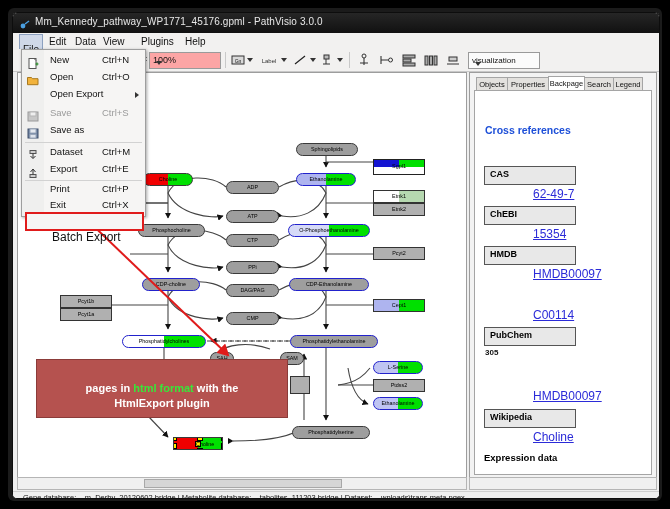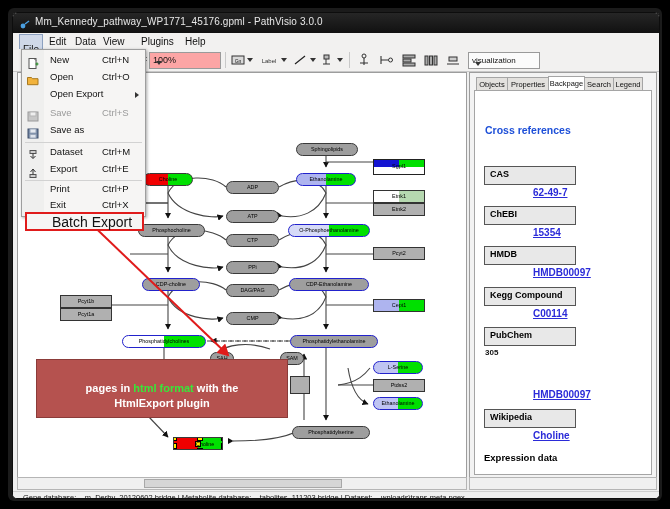--- a/index.html
+++ b/index.html
@@ -58,21 +58,21 @@
   .tabstrip{position:absolute;left:4px;top:3px;width:178px;height:14px;}
   .tab{position:absolute;top:1px;height:13px;background:#e3e1de;border:1px solid #a5a5a5;
        font-size:7.5px;color:#111;text-align:center;line-height:13px;}
   .tab.active{background:#fff;border-bottom:1px solid #fff;top:0;height:14px;line-height:14px;font-size:7.5px;}
   .panelbody{position:absolute;left:4px;top:17px;width:176px;height:383px;background:#fff;
      border:1px solid #a5a5a5;overflow:hidden;}
   .xref-title{position:absolute;left:10px;top:33px;font-size:10.5px;font-weight:bold;color:#1d4fd8;}
   .dbbox{position:absolute;left:9px;width:90px;height:17px;background:#e8e8e8;
      border:1px solid #555;}
   .dbbox span{position:absolute;left:5px;top:2px;font-size:9px;font-weight:bold;color:#000;}
-  .dblink{position:absolute;left:10px;font-size:10px;color:#2b2bd8;text-decoration:underline;font-weight:bold;padding-left:48px;}
+  .dblink{position:absolute;left:10px;font-size:12px;color:#2b2bd8;text-decoration:underline;font-weight:normal;padding-left:48px;}
   .dbtext{position:absolute;left:10px;font-size:8px;color:#111;font-weight:bold;}
   .exprdata{position:absolute;left:9px;top:361px;font-size:9.5px;font-weight:bold;color:#000;}
 
   
   .hscroll{position:absolute;left:4px;top:464px;width:448px;height:11px;background:#f0f0f0;border:1px solid #b5b5b5;}
   .hthumb{position:absolute;left:126px;top:1px;width:196px;height:7px;background:#d6d6d6;border:1px solid #a8a8a8;}
   .panel-hscroll{position:absolute;left:456px;top:464px;width:186px;height:11px;background:#f0f0f0;border:1px solid #b5b5b5;}
 
   
   .statusbar{position:absolute;left:0;top:478px;width:646px;height:16px;background:#efefef;border-top:1px solid #cfcfcf;}
@@ -84,21 +84,21 @@
   .fmenu .gutter{position:absolute;left:0;top:0;width:22px;height:166px;background:#efefee;}
   .mrow{position:absolute;left:0;width:123px;height:15px;}
   .mrow .lbl{position:absolute;left:28px;top:1px;font-size:9.5px;color:#111;}
   .mrow .acc{position:absolute;left:80px;top:1px;font-size:9.5px;color:#111;}
   .mrow.dis .lbl,.mrow.dis .acc{color:#9b9b9b;}
   .mrow .ic{position:absolute;left:5px;top:2px;width:12px;height:11px;}
   .msep{position:absolute;left:3px;width:117px;height:1px;background:#d2d2d2;}
   .submenu-arrow{position:absolute;right:6px;top:5px;width:0;height:0;
      border-top:3px solid transparent;border-bottom:3px solid transparent;border-left:4px solid #333;}
   .batchhl{position:absolute;left:3px;top:148px;width:115px;height:15px;border:2px solid #e01b1b;background:#f6f5f4;}
-  .batchhl .lbl{position:absolute;left:25px;top:0px;font-size:14px;color:#111;text-align:right;}
+  .batchhl .lbl{position:absolute;left:25px;top:16px;font-size:12px;color:#111;text-align:right;}
 
   
   .callout{position:absolute;left:18px;top:286px;width:250px;height:57px;
      background:#b5524f;border:1px solid #8b3b39;z-index:30;}
   .callout .ct{position:absolute;left:0;top:5px;width:250px;text-align:center;
      font-size:11px;font-weight:bold;color:#fff;line-height:15.5px;}
   .callout .hl{color:#39e639;}
 
   
   .redarrow{position:absolute;left:0;top:0;width:448px;height:404px;pointer-events:none;z-index:29;}
@@ -438,23 +438,20 @@
         <div class="dbbox" style="top:115px;">
             <span>ChEBI</span>
           </div>
         <div class="dblink" style="top:136px;">15354</div>
 
         <div class="dbbox" style="top:155px;">
             <span>HMDB</span>
           </div>
         <div class="dblink" style="top:176px;">HMDB00097</div>
 
-        <div class="dbbox" style="top:196px;">
-            <span>Kegg Compound</span>
-          </div>
         <div class="dblink" style="top:217px;">C00114</div>
 
         <div class="dbbox" style="top:236px;">
             <span>PubChem</span>
           </div>
         <div class="dbtext" style="top:257px;">305</div>
 
         <div class="dblink" style="top:298px;">HMDB00097</div>
 
         <div class="dbbox" style="top:318px;">

